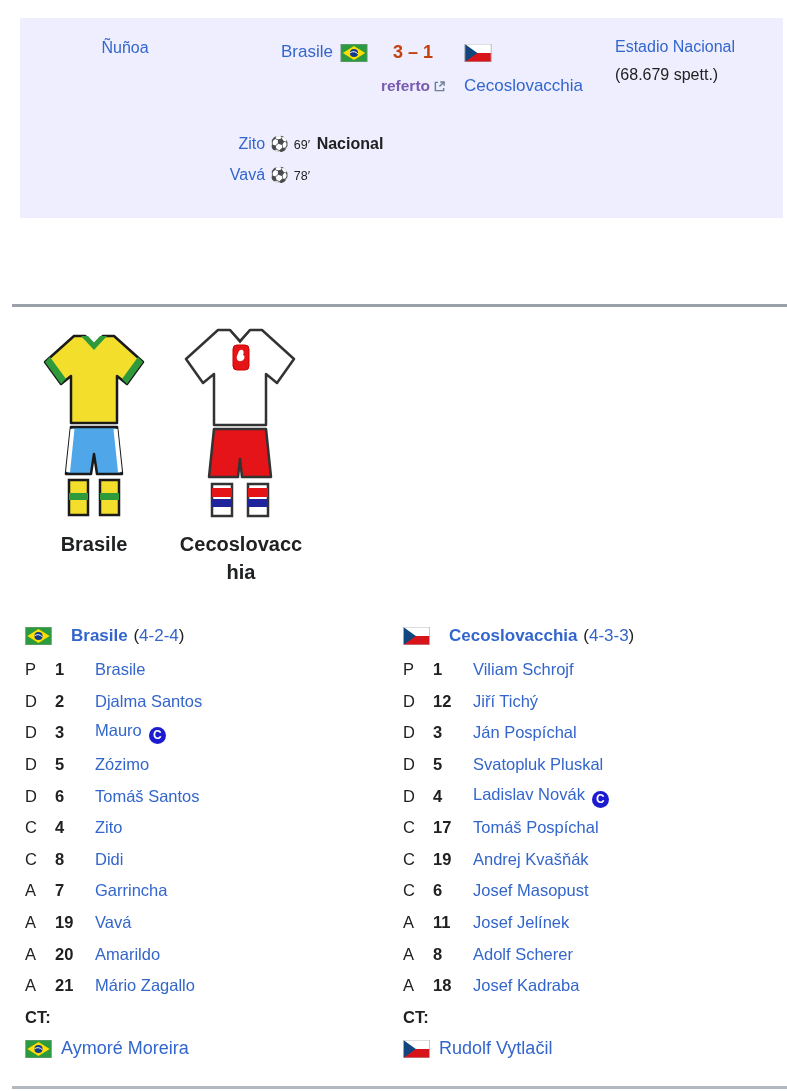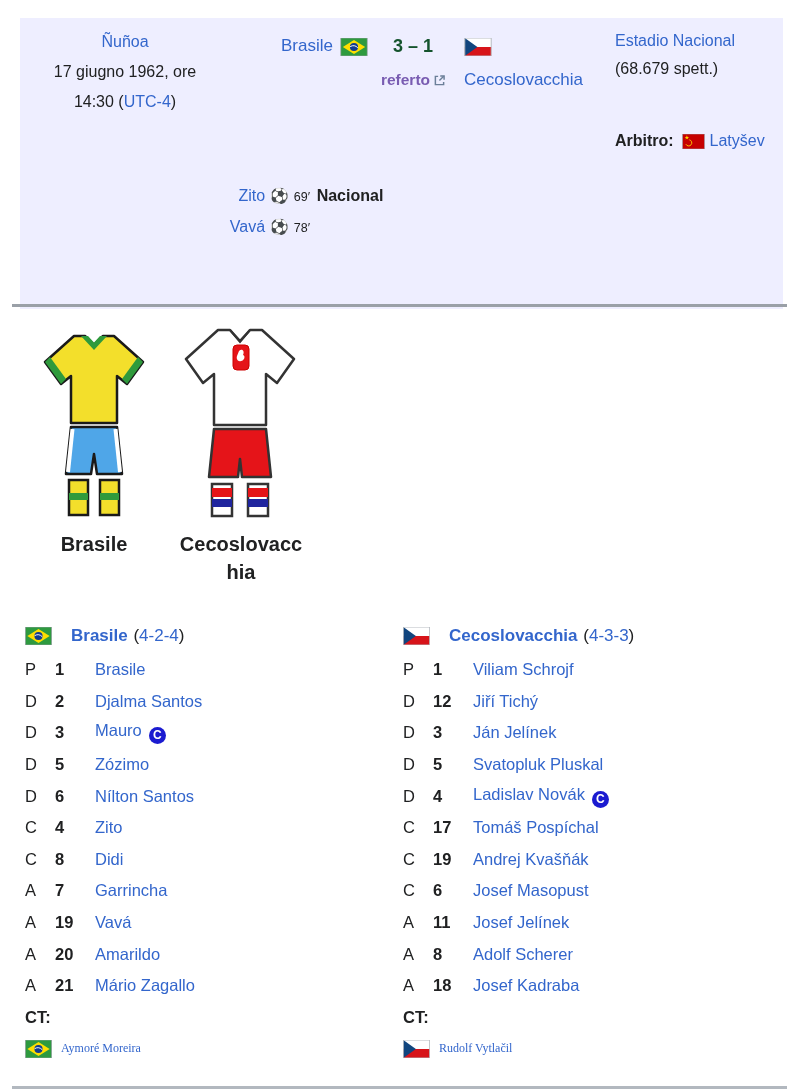--- a/index.html
+++ b/index.html
@@ -1,27 +1,27 @@
 <!DOCTYPE html>
 <html><head>
 <meta charset="utf-8">
 <style>
   html,body{margin:0;padding:0;background:#fff;}
   .page{position:relative;width:787px;height:1091px;background:#fff;overflow:hidden;
         font-family:"Liberation Sans",sans-serif;color:#202122;font-size:16px;}
   a{color:#3366cc;text-decoration:none;cursor:pointer;}
 
   
-  .match-box{position:absolute;left:20px;right:4px;top:18px;height:291px;background:#eeeeff;
-             box-sizing:border-box;padding-top:9px;}
+  .match-box{position:absolute;left:20px;right:4px;top:18px;height:200px;background:#eeeeff;
+             box-sizing:border-box;padding-top:15px;}
   .box-grid{display:grid;grid-template-columns:210px 385px 1fr;}
   .cell-left{text-align:center;line-height:30px;}
   .score-grid{display:grid;grid-template-columns:138px 74px auto;column-gap:8px;line-height:34px;font-size:17px;padding-top:2px;}
   .home-cell{text-align:right;white-space:nowrap;}
-  .score-cell{text-align:center;font-weight:bold;font-size:18px;color:#14532d;white-space:nowrap;}
+  .score-cell{text-align:center;font-weight:bold;font-size:18px;color:#c2410c;white-space:nowrap;}
   .away-cell{padding-left:6px;}
   .referto-cell{text-align:center;font-size:15.5px;white-space:nowrap;}
   .referto-cell a{color:#795cb2;font-weight:bold;}
   .ext-icon{margin-left:4px;vertical-align:-1px;}
   .cell-right{line-height:28px;}
   .venue{width:160px;}
   .referee-line{margin-top:44px;white-space:nowrap;}
   .referee-line b{margin-right:4px;}
 
   .scorers{display:grid;grid-template-columns:290px 80px auto;margin-top:26px;line-height:30px;}
@@ -44,41 +44,37 @@
 
   
   .lineups{position:absolute;top:620px;left:25px;right:0;display:grid;grid-template-columns:378px 1fr;}
   .sheet-header{display:flex;align-items:center;gap:19px;height:32px;font-size:17px;}
   .team-name{font-weight:bold;}
   .paren-open{margin-left:1px;}
   .rows{margin-top:2px;}
   .p-row{display:grid;grid-template-columns:30px 40px auto;align-items:center;height:31.6px;font-size:16.5px;}
   .p-row .num{font-weight:bold;}
   .ct-row{font-weight:bold;height:31.6px;display:flex;align-items:center;font-size:16.5px;}
-  .coach-row{display:flex;align-items:center;gap:9px;height:31.6px;font-size:12px;font-family:Liberation Serif, serif;}
+  .coach-row{display:flex;align-items:center;gap:9px;height:31.6px;font-size:18px;}
   .captain-badge{display:inline-block;width:17px;height:17px;border-radius:50%;background:#1b1bd0;color:#fff;
                  font-weight:bold;font-size:12px;line-height:17px;text-align:center;margin-left:7px;vertical-align:-3px;}
   .flag{display:inline-block;vertical-align:middle;line-height:0;}
   .flag svg{display:block;}
   .home-cell .flag{margin-left:7px;}
 </style>
 </head>
 <body>
 
 <div class="page">
 
   <div class="match-box">
     <div class="box-grid">
 
       <div class="cell-left">
         <div><a>Ñuñoa</a></div>
-        <div>
-          <span>17 giugno 1962, ore</span><br>
-          <span>14:30 (</span><a>UTC-4</a><span>)</span>
-        </div>
       </div>
 
       <div class="cell-center">
         <div class="score-grid">
           <div class="home-cell"><a>Brasile</a><span class="flag"><svg width="28" height="18" viewBox="0 0 22 15">
                   <rect width="22" height="15" fill="#2E9A3F"></rect>
                   <polygon points="11,1.6 20.3,7.5 11,13.4 1.7,7.5" fill="#FEDF00"></polygon>
                   <circle cx="11" cy="7.5" r="3.4" fill="#123B8E"></circle>
                   <path d="M7.8,7.2 a5.2,5.2 0 0 1 6.4,1" stroke="#fff" stroke-width="0.8" fill="none"></path>
                   <rect width="22" height="15" fill="none" stroke="#9aa0a7" stroke-width="0.6"></rect>
@@ -100,30 +96,20 @@
           </div>
           <div class="away-cell"><a>Cecoslovacchia</a></div>
         </div>
       </div>
 
       <div class="cell-right">
         <div class="venue">
           <a>Estadio Nacional</a>
           <span>(68.679 spett.)</span>
         </div>
-        <div class="referee-line">
-          <b>Arbitro:</b>
-          <span class="flag"><svg width="23" height="15" viewBox="0 0 22 15">
-                <rect width="22" height="15" fill="#C60000"></rect>
-                <polygon points="4.4,1.2 5,2.9 6.7,2.9 5.3,3.9 5.8,5.6 4.4,4.6 3,5.6 3.5,3.9 2.1,2.9 3.8,2.9" fill="#FFD700"></polygon>
-                <path d="M3.4,10.2 a3.1,3.1 0 1 0 3.4,-4.4" stroke="#FFD700" stroke-width="0.9" fill="none"></path>
-                <rect width="22" height="15" fill="none" stroke="#9aa0a7" stroke-width="0.6"></rect>
-              </svg></span>
-          <a>Latyšev</a>
-        </div>
       </div>
     </div>
 
     <div class="scorers">
       <div class="scorers-home" id="scorers-home">
           <div class="scorer-line"><a>Zito</a><span class="ball">⚽</span><span class="minute">69′</span></div>
           <div class="scorer-line"><a>Vavá</a><span class="ball">⚽</span><span class="minute">78′</span></div>
         </div>
       <div class="scorers-label">Nacional</div>
     </div>
@@ -200,21 +186,21 @@
             <span class="name-wrap"><a>Mauro</a><span class="captain-badge">C</span></span>
           </div>
           <div class="p-row">
             <span class="pos">D</span>
             <span class="num">5</span>
             <span class="name-wrap"><a>Zózimo</a></span>
           </div>
           <div class="p-row">
             <span class="pos">D</span>
             <span class="num">6</span>
-            <span class="name-wrap"><a>Nílton Santos</a></span>
+            <span class="name-wrap"><a>Tomáš Santos</a></span>
           </div>
           <div class="p-row">
             <span class="pos">C</span>
             <span class="num">4</span>
             <span class="name-wrap"><a>Zito</a></span>
           </div>
           <div class="p-row">
             <span class="pos">C</span>
             <span class="num">8</span>
             <span class="name-wrap"><a>Didi</a></span>
@@ -277,21 +263,21 @@
             <span class="name-wrap"><a>Viliam Schrojf</a></span>
           </div>
           <div class="p-row">
             <span class="pos">D</span>
             <span class="num">12</span>
             <span class="name-wrap"><a>Jiří Tichý</a></span>
           </div>
           <div class="p-row">
             <span class="pos">D</span>
             <span class="num">3</span>
-            <span class="name-wrap"><a>Ján Jelínek</a></span>
+            <span class="name-wrap"><a>Ján Pospíchal</a></span>
           </div>
           <div class="p-row">
             <span class="pos">D</span>
             <span class="num">5</span>
             <span class="name-wrap"><a>Svatopluk Pluskal</a></span>
           </div>
           <div class="p-row">
             <span class="pos">D</span>
             <span class="num">4</span>
             <span class="name-wrap"><a>Ladislav Novák</a><span class="captain-badge">C</span></span>

